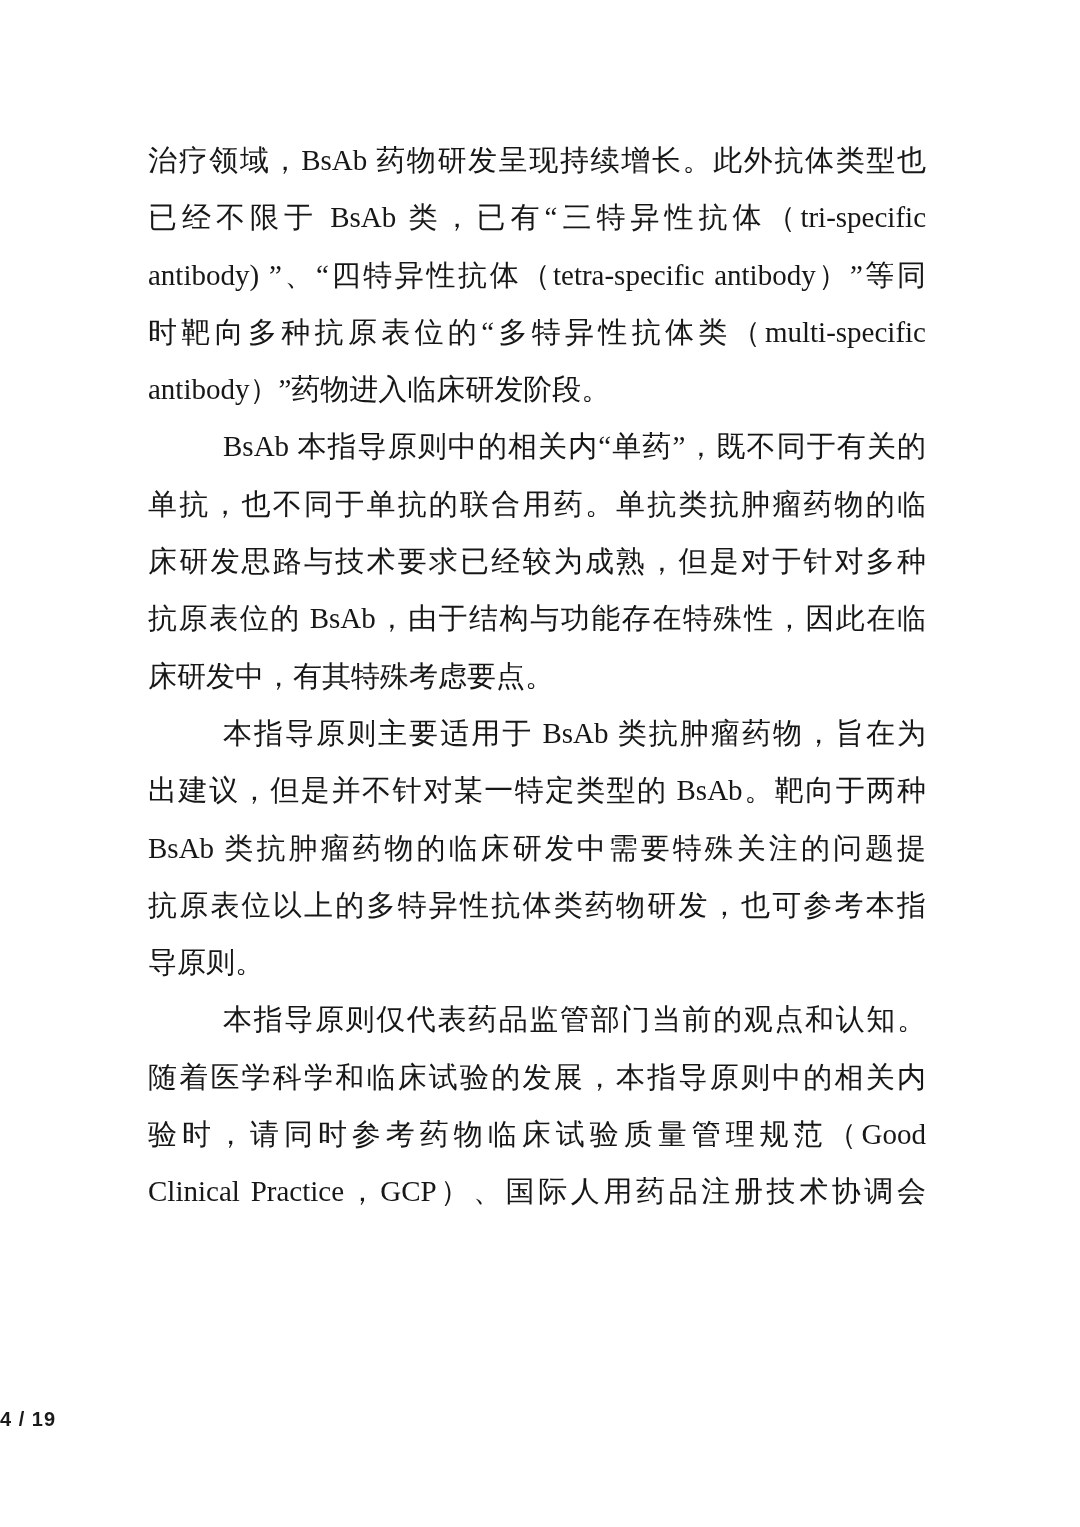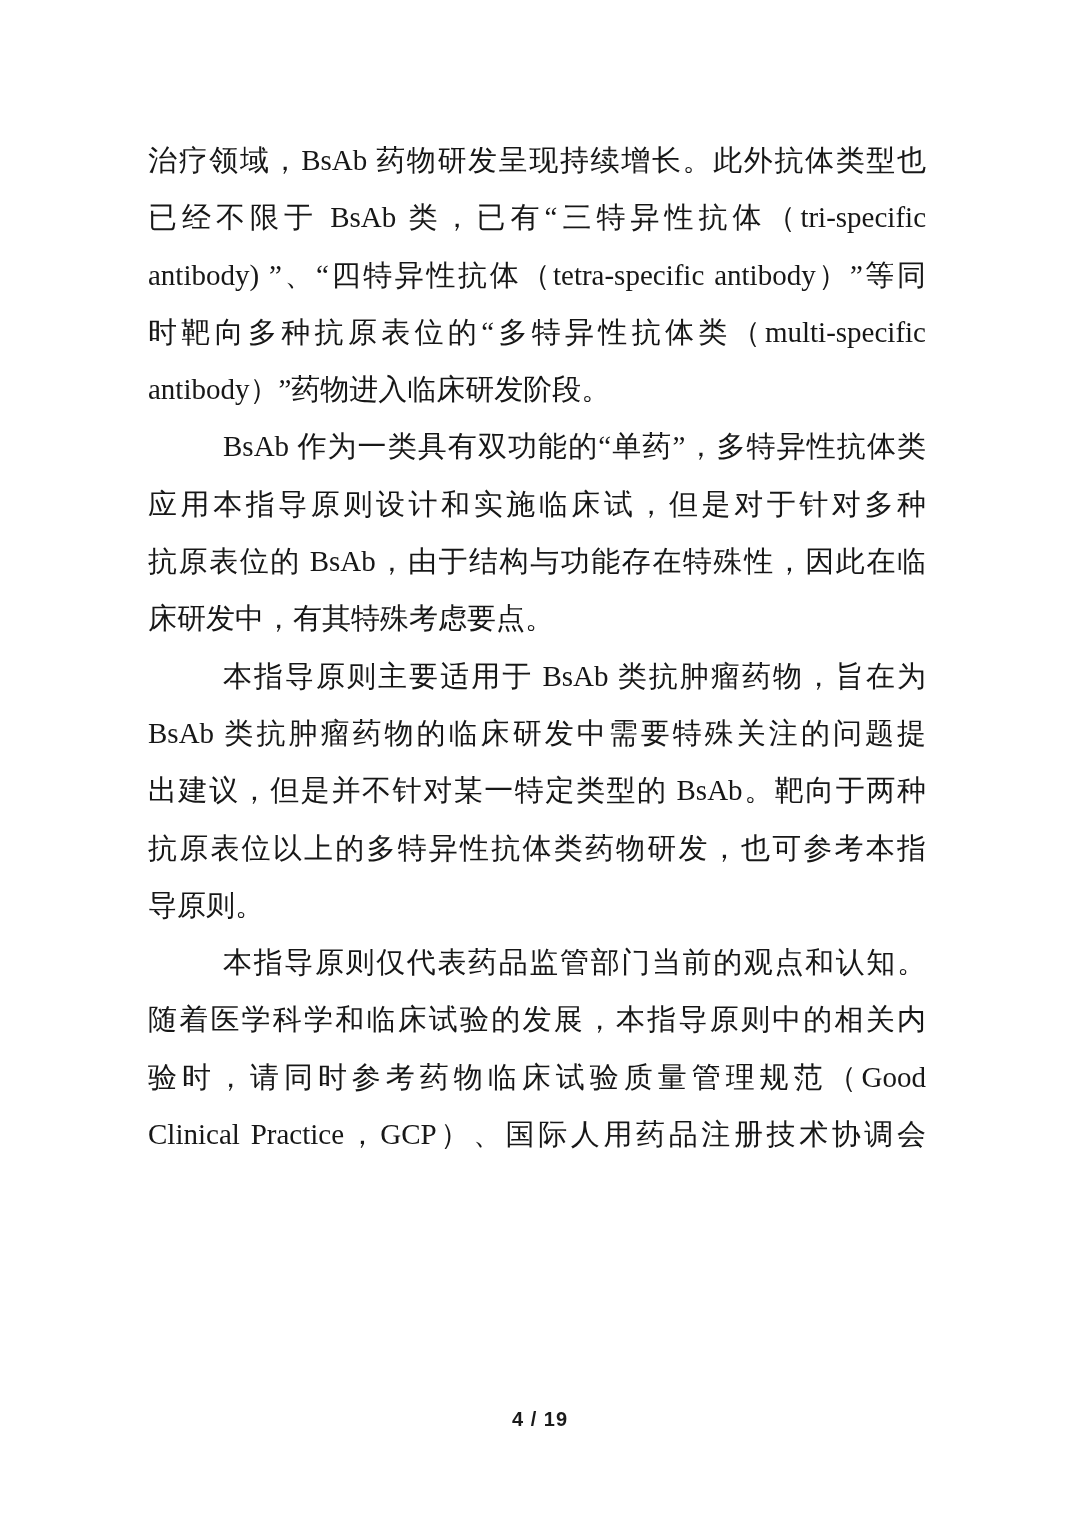--- a/index.html
+++ b/index.html
@@ -34,47 +34,48 @@
     padding-left: 75px;
   }
   .line.end {
     text-align-last: left;
   }
   .page-footer {
     position: absolute;
     left: 0;
     top: 1408px;
     width: 100%;
-    text-align: center;
+    text-align: left;
   }
   .page-number {
     font-family: "Liberation Sans", "DejaVu Sans", sans-serif;
     font-weight: bold;
     font-size: 20px;
     letter-spacing: 1px;
     color: #1a1a1a;
   }
 </style>
 </head>
 <body>
 
 <div class="page">
   <div class="doc-body">
       <div class="line">治疗领域，BsAb 药物研发呈现持续增长。此外抗体类型也</div>
       <div class="line">已经不限于 BsAb 类，已有“三特异性抗体（tri-specific</div>
       <div class="line">antibody) ”、“四特异性抗体（tetra-specific antibody）”等同</div>
       <div class="line">时靶向多种抗原表位的“多特异性抗体类（multi-specific</div>
       <div class="line end">antibody）”药物进入临床研发阶段。</div>
-      <div class="line indent">BsAb 作为一类具有双功能的“单药”，多特异性抗体类</div>
-      <div class="line">应用本指导原则设计和实施临床试，但是对于针对多种</div>
+      <div class="line indent">BsAb 本指导原则中的相关内“单药”，既不同于有关的</div>
+      <div class="line">单抗，也不同于单抗的联合用药。单抗类抗肿瘤药物的临</div>
+      <div class="line">床研发思路与技术要求已经较为成熟，但是对于针对多种</div>
       <div class="line">抗原表位的 BsAb，由于结构与功能存在特殊性，因此在临</div>
       <div class="line end">床研发中，有其特殊考虑要点。</div>
       <div class="line indent">本指导原则主要适用于 BsAb 类抗肿瘤药物，旨在为</div>
+      <div class="line">出建议，但是并不针对某一特定类型的 BsAb。靶向于两种</div>
       <div class="line">BsAb 类抗肿瘤药物的临床研发中需要特殊关注的问题提</div>
-      <div class="line">出建议，但是并不针对某一特定类型的 BsAb。靶向于两种</div>
       <div class="line">抗原表位以上的多特异性抗体类药物研发，也可参考本指</div>
       <div class="line end">导原则。</div>
       <div class="line indent">本指导原则仅代表药品监管部门当前的观点和认知。</div>
       <div class="line">随着医学科学和临床试验的发展，本指导原则中的相关内</div>
       <div class="line">验时，请同时参考药物临床试验质量管理规范（Good</div>
       <div class="line">Clinical Practice，GCP）、国际人用药品注册技术协调会</div>
     </div>
   <div class="page-footer">
     <span class="page-number">4 / 19</span>
   </div>

